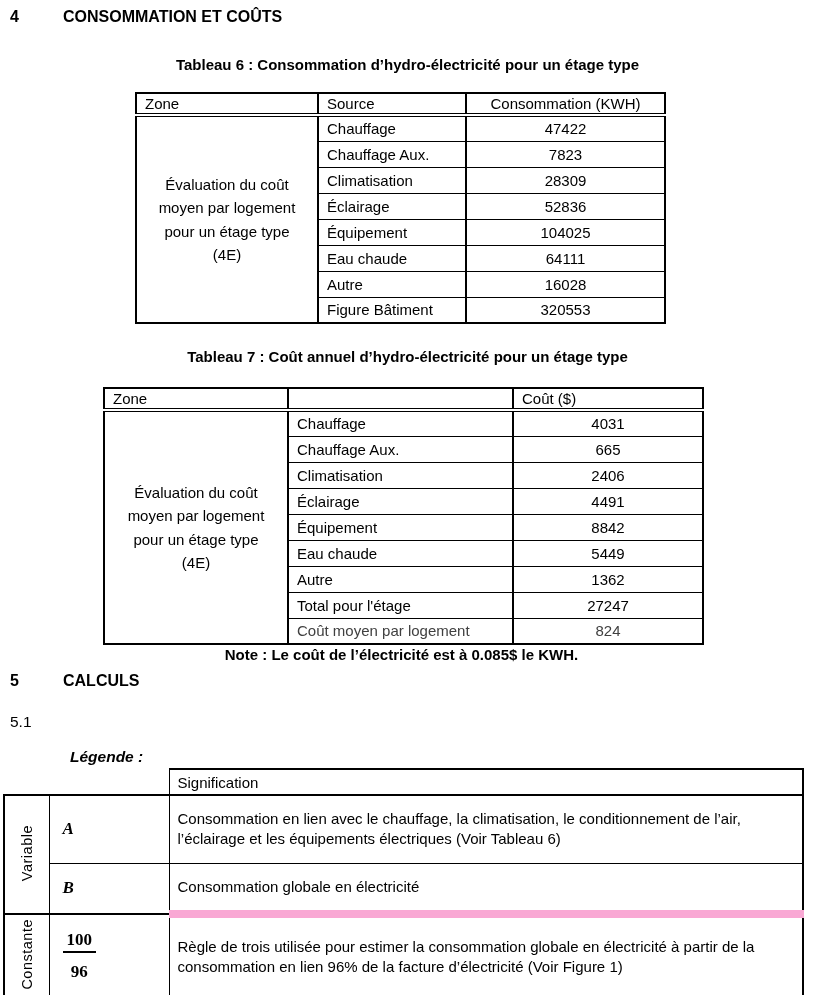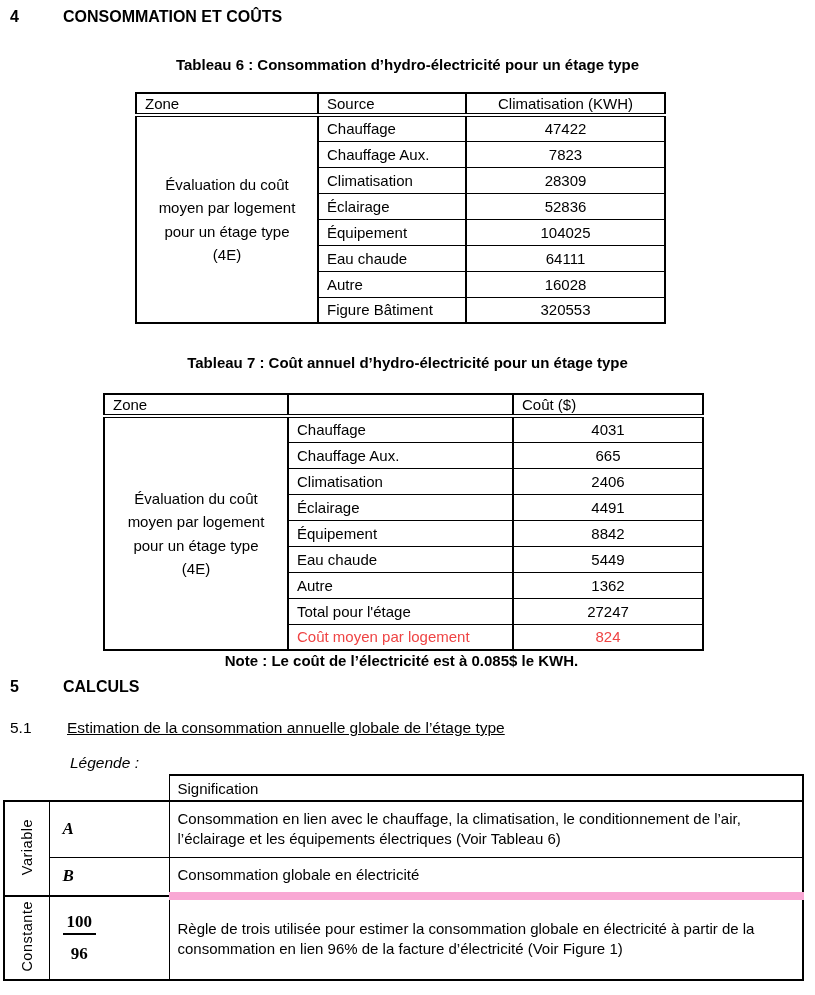--- a/index.html
+++ b/index.html
@@ -11,27 +11,27 @@
     overflow: hidden;
   }
   .page { position: relative; width: 815px; height: 995px; background: #fff; }
 
   
   .sec-heading { display: flex; align-items: baseline; font-weight: bold; font-size: 16px; }
   .sec-heading .sec-num { width: 63px; padding-left: 10px; flex: 0 0 auto; }
   .sec-4 { padding-top: 8px; }
   .sec-5 { margin-top: 9px; }
   .sub-heading { display: flex; align-items: baseline; font-size: 15.5px; margin-top: 23px; }
-  .sub-heading .sec-num { width: 67px; padding-left: 10px; flex: 0 0 auto; }
+  .sub-heading .sec-num { width: 45px; padding-left: 10px; flex: 0 0 auto; }
   .sub-heading .sec-title { text-decoration: underline; }
 
   
   .caption { text-align: center; font-weight: bold; font-size: 15px; }
   .caption-6 { margin-top: 30px; }
-  .caption-7 { margin-top: 30px; }
+  .caption-7 { margin-top: 24px; }
   .note { width: 597px; margin: 1px 0 0 103px; text-align: center; font-weight: bold; font-size: 15px; }
 
   
   table { border-collapse: collapse; table-layout: fixed; }
   .data-table td, .data-table th {
     border-left: 2px solid #000; border-right: 2px solid #000;
     border-top: 1px solid #000; border-bottom: 1px solid #000;
     font-size: 15px; font-weight: normal;
     padding: 1px 8px; height: 26px;
     overflow: hidden; white-space: nowrap;
@@ -42,24 +42,24 @@
   .data-table td.src { text-align: left; vertical-align: middle; }
   .data-table td.val { text-align: center; vertical-align: middle; }
   .data-table td.zone {
     text-align: center; vertical-align: middle;
     white-space: normal; line-height: 1.55; padding: 2px 16px;
   }
   .t6 { margin: 19px 0 0 135px; width: 529px; }
   .t6 col.w1 { width: 182px; } .t6 col.w2 { width: 148px; } .t6 col.w3 { width: 199px; }
   .t7 { margin: 22px 0 0 103px; width: 599px; }
   .t7 col.w1 { width: 184px; } .t7 col.w2 { width: 225px; } .t7 col.w3 { width: 190px; }
-  tr.red-row td { color: #ef4444; }
-
-  
-  .legende-label { margin: 17px 0 0 70px; font-style: italic; font-size: 15.5px; }
+  tr.red-row td { color: #404040; }
+
+  
+  .legende-label { margin: 17px 0 0 70px; font-style: italic; font-size: 15.5px; font-weight: bold; }
 
   .legend { margin: 2px 0 0 3px; width: 799px; border-radius: 26px; }
   .legend col.w1 { width: 45px; } .legend col.w2 { width: 120px; } .legend col.w3 { width: 634px; }
   .legend td { font-size: 15px; vertical-align: middle; }
   .legend td.spacer { border: none; }
   .legend td.sig-h {
     border: 1px solid #000; border-top: 2px solid #000; border-right: 2px solid #000;
     border-bottom: 2px solid #000; padding: 2px 8px; height: 26px;
   }
   .legend td.vlab {
@@ -67,21 +67,21 @@
     border-bottom: 2px solid #000; text-align: center; padding: 2px 0;
   }
   .legend td.vlab-c { border-bottom: 2px solid #000; }
   .legend td.sym {
     border: 1px solid #000; border-top: 2px solid #000; padding: 2px 0 2px 13px;
   }
   .legend td.sym-b { border-top: 1px solid #000; }
   .legend td.sym-c { border-top: 2px solid #000; border-bottom: 2px solid #000; }
   .legend td.sig {
     border: 1px solid #000; border-top: 2px solid #000; border-right: 2px solid #000;
-    padding: 7px 8px; line-height: 1.35; white-space: normal;
+    padding: 13px 8px; line-height: 1.35; white-space: normal;
   }
   .legend td.sig-b { border-top: 1px solid #000; }
   .legend td.sig-c { border-top: 8px solid #f9a8d4; border-bottom: 2px solid #000; }
   .legend tr.row-a td { height: 49px; }
   .legend tr.row-b td { height: 28px; }
   .legend tr.row-c td { height: 84px; }
 
   .vert {
     writing-mode: vertical-rl; transform: rotate(180deg);
     white-space: nowrap; font-size: 14.5px; letter-spacing: 0.5px;
@@ -110,21 +110,21 @@
   <table class="data-table t6">
     <colgroup>
         <col class="w1">
         <col class="w2">
         <col class="w3">
       </colgroup>
     <tbody>
         <tr>
       <th>Zone</th>
       <th>Source</th>
-      <th class="center">Climatisation (KWH)</th>
+      <th class="center">Consommation (KWH)</th>
     </tr>
     <tr>
       <td class="zone" rowspan="8">
         <div>Évaluation du coût</div>
         <div>moyen par logement</div>
         <div>pour un étage type</div>
         <div>(4E)</div>
       </td>
       <td class="src">Chauffage</td>
       <td class="val">47422</td>
@@ -221,21 +221,20 @@
 
   <div class="note">Note : Le coût de l’électricité est à 0.085$ le KWH.</div>
 
   <div class="sec-heading sec-5">
     <span class="sec-num">5</span>
     <span class="sec-title">CALCULS</span>
   </div>
 
   <div class="sub-heading">
     <span class="sec-num">5.1</span>
-    <span class="sec-title">Estimation de la consommation annuelle globale de l’étage type</span>
   </div>
 
   <div class="legende-label">Légende :</div>
 
   <table class="legend">
     <colgroup>
         <col class="w1">
         <col class="w2">
         <col class="w3">
       </colgroup>

